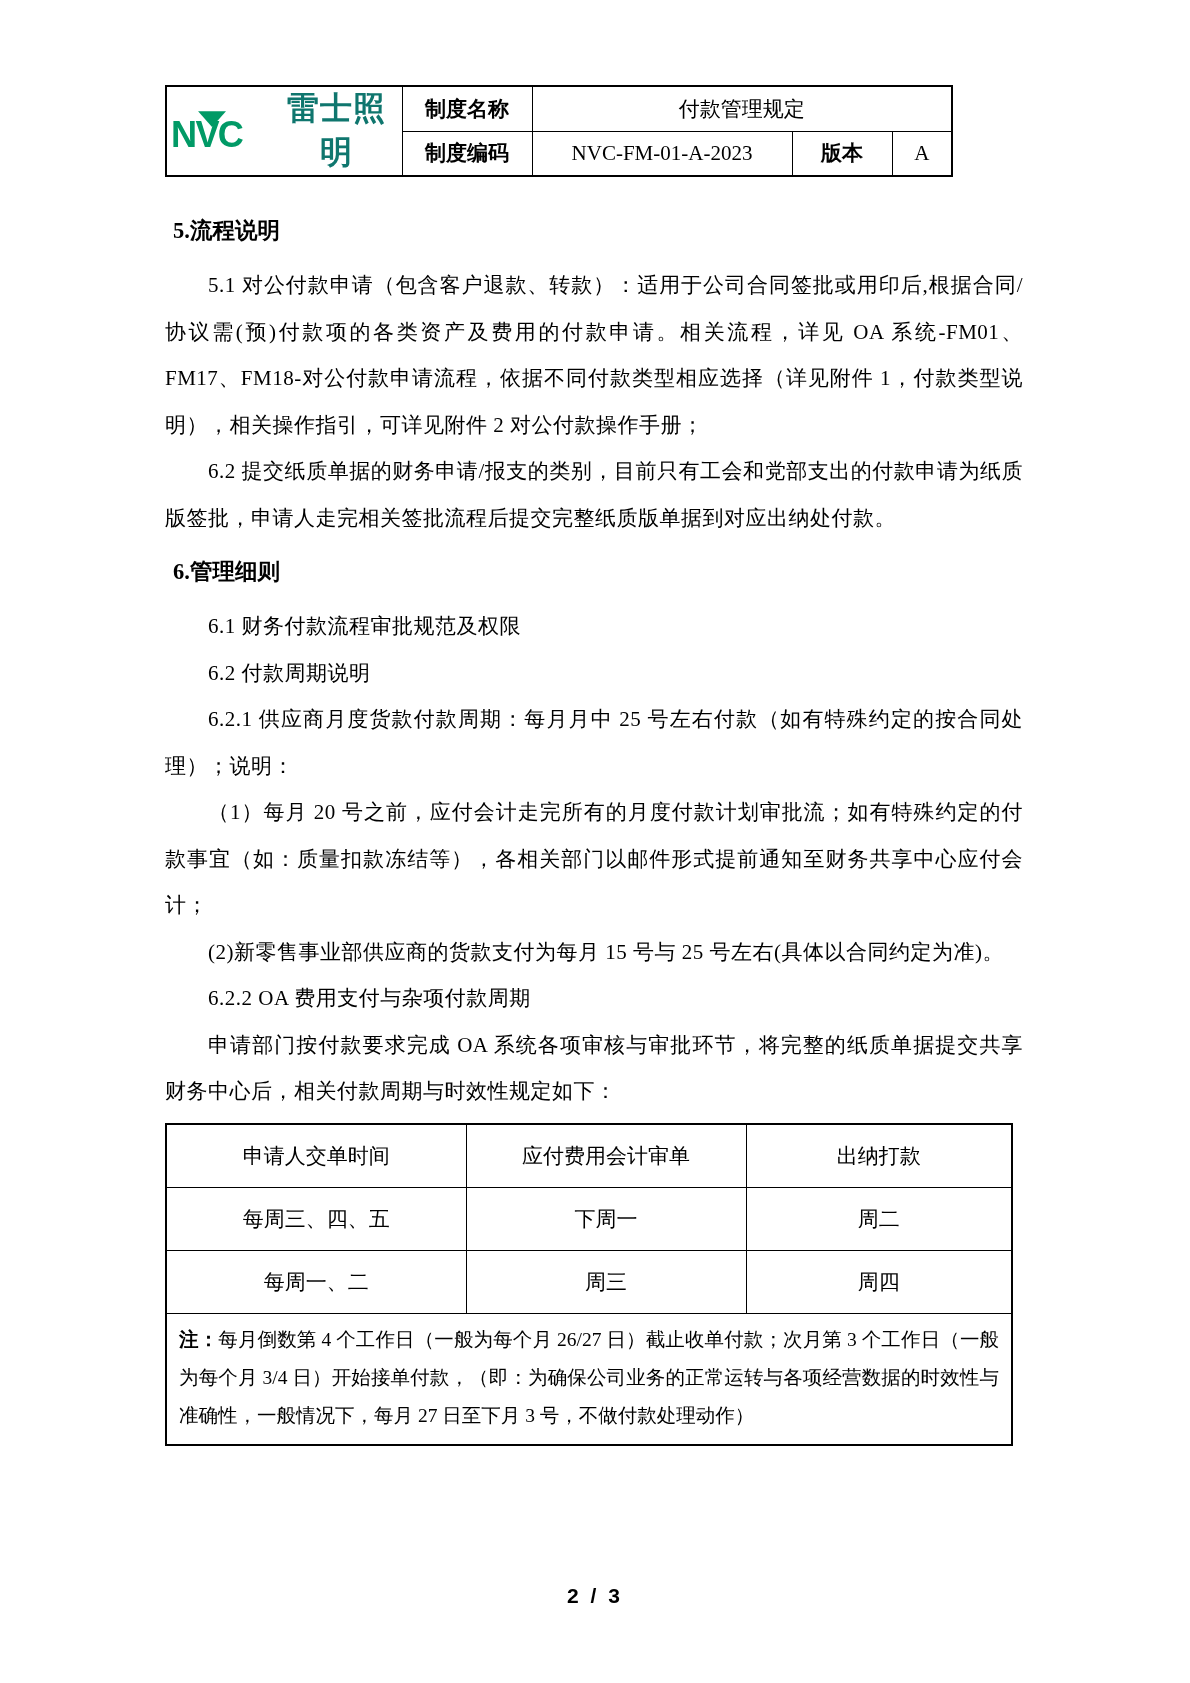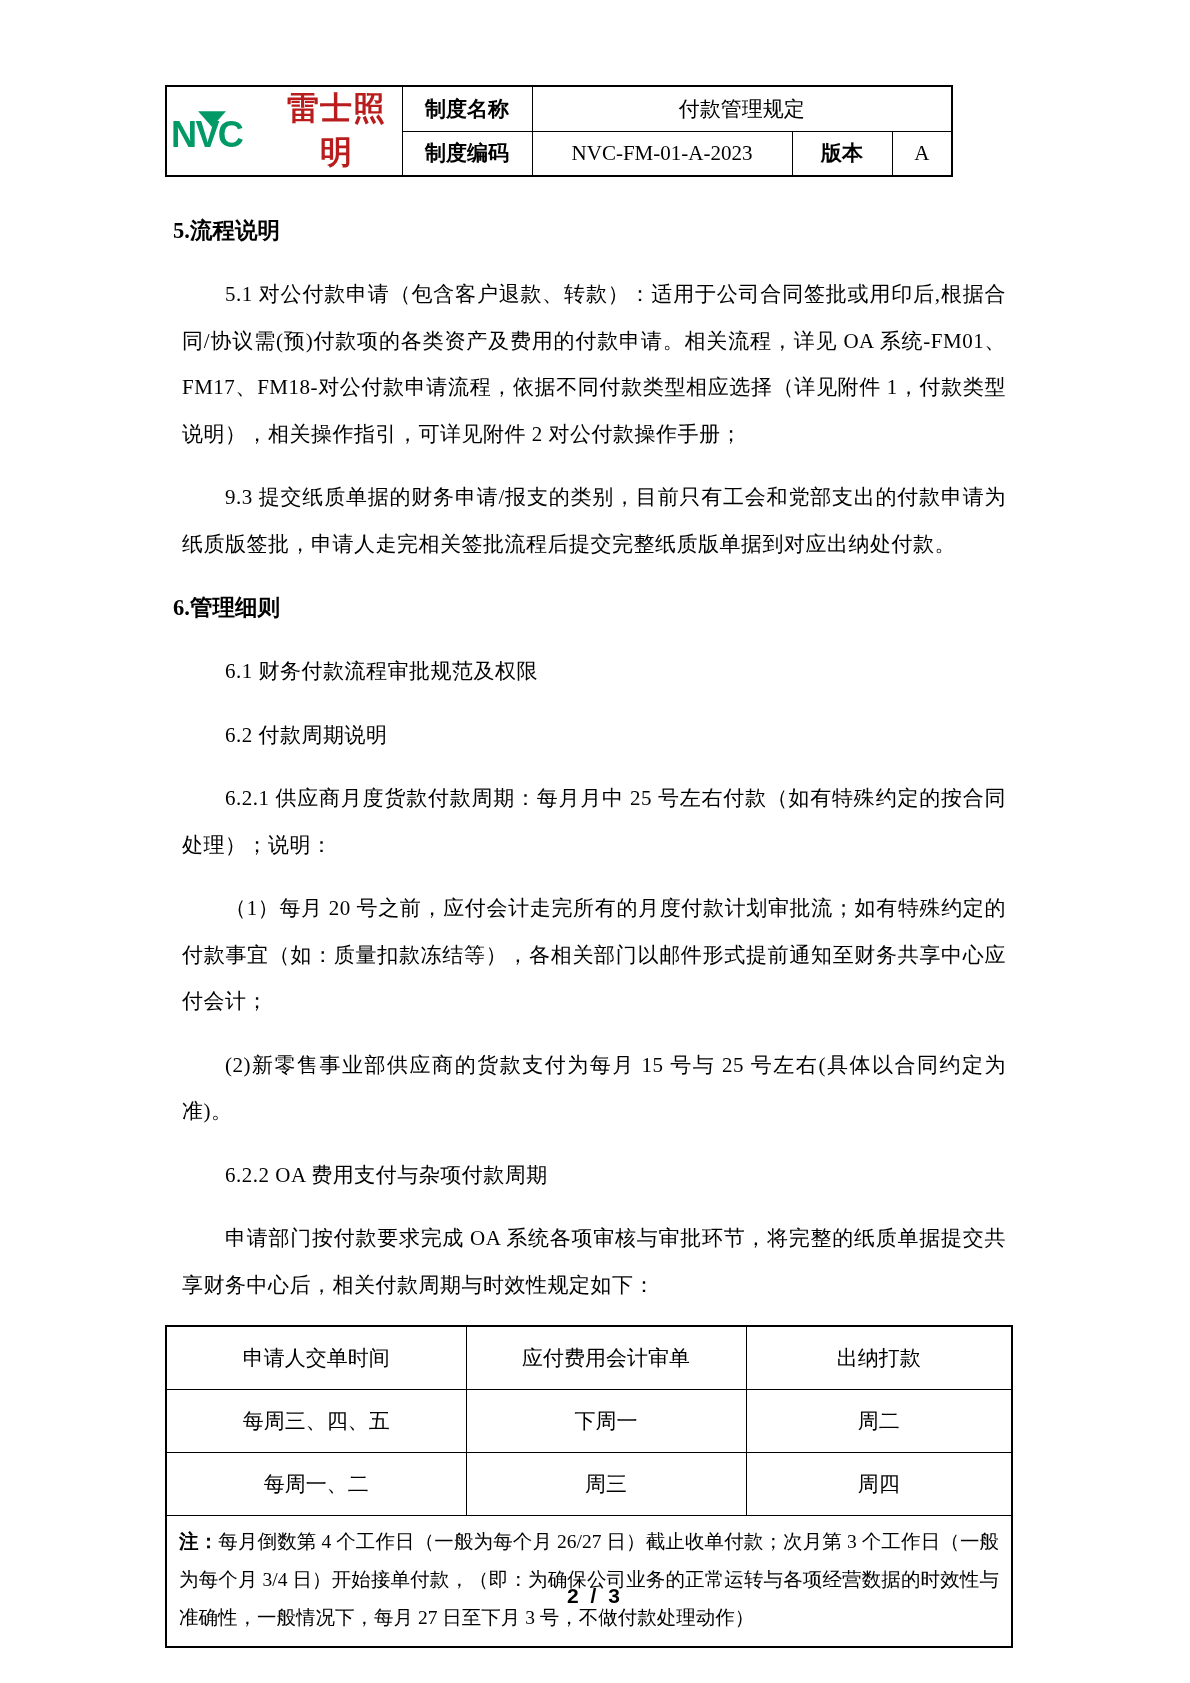--- a/index.html
+++ b/index.html
@@ -46,21 +46,21 @@
   
   .sec-heading {
     margin: 8px;
     font-size: 22.5px;
     font-weight: bold;
     line-height: 47px;
   }
   .sec-heading.first  { margin-top: 30px; }
   .sec-heading.second { margin-top: 7px; }
   p.para {
-    margin: 17px;
+    margin: 0;
     font-size: 21px;
     line-height: 46.5px;
     text-align: justify;
     text-indent: 43px;
     letter-spacing: 0.5px;
   }
 
   
   .pay-table {
     border-collapse: collapse;
@@ -113,38 +113,38 @@
         <col style="width:60px">
     </colgroup>
     <tbody>
       <tr>
         <td rowspan="2">
           <div class="logo-wrap">
             <svg width="96" height="48" viewBox="0 0 108 50">
               <polygon points="33,1 67,1 50,20" fill="#019a66"></polygon>
               <text x="0" y="45" font-family="Liberation Sans, DejaVu Sans, sans-serif" font-weight="bold" font-size="44" letter-spacing="-2" fill="#019a66">NVC</text>
             </svg>
-            <span class="brand-cn" style="color:#b91c1c">雷士照明</span>
+            <span class="brand-cn" style="color:#0f766e">雷士照明</span>
           </div>
         </td>
         <td class="label">制度名称</td>
         <td colspan="3">付款管理规定</td>
       </tr>
       <tr>
         <td class="label">制度编码</td>
         <td>NVC-FM-01-A-2023</td>
         <td class="label">版本</td>
         <td>A</td>
       </tr>
     </tbody>
   </table>
 
   <h2 class="sec-heading first">5.流程说明</h2>
   <p class="para">5.1 对公付款申请（包含客户退款、转款）：适用于公司合同签批或用印后,根据合同/协议需(预)付款项的各类资产及费用的付款申请。相关流程，详见 OA 系统-FM01、FM17、FM18-对公付款申请流程，依据不同付款类型相应选择（详见附件 1，付款类型说明），相关操作指引，可详见附件 2 对公付款操作手册；</p>
-  <p class="para">9.3 提交纸质单据的财务申请/报支的类别，目前只有工会和党部支出的付款申请为纸质版签批，申请人走完相关签批流程后提交完整纸质版单据到对应出纳处付款。</p>
+  <p class="para">6.2 提交纸质单据的财务申请/报支的类别，目前只有工会和党部支出的付款申请为纸质版签批，申请人走完相关签批流程后提交完整纸质版单据到对应出纳处付款。</p>
 
   <h2 class="sec-heading second">6.管理细则</h2>
   <p class="para">6.1 财务付款流程审批规范及权限</p>
   <p class="para">6.2 付款周期说明</p>
   <p class="para">6.2.1 供应商月度货款付款周期：每月月中 25 号左右付款（如有特殊约定的按合同处理）；说明：</p>
   <p class="para">（1）每月 20 号之前，应付会计走完所有的月度付款计划审批流；如有特殊约定的付款事宜（如：质量扣款冻结等），各相关部门以邮件形式提前通知至财务共享中心应付会计；</p>
   <p class="para">(2)新零售事业部供应商的货款支付为每月 15 号与 25 号左右(具体以合同约定为准)。</p>
   <p class="para">6.2.2 OA 费用支付与杂项付款周期</p>
   <p class="para">申请部门按付款要求完成 OA 系统各项审核与审批环节，将完整的纸质单据提交共享财务中心后，相关付款周期与时效性规定如下：</p>
 

